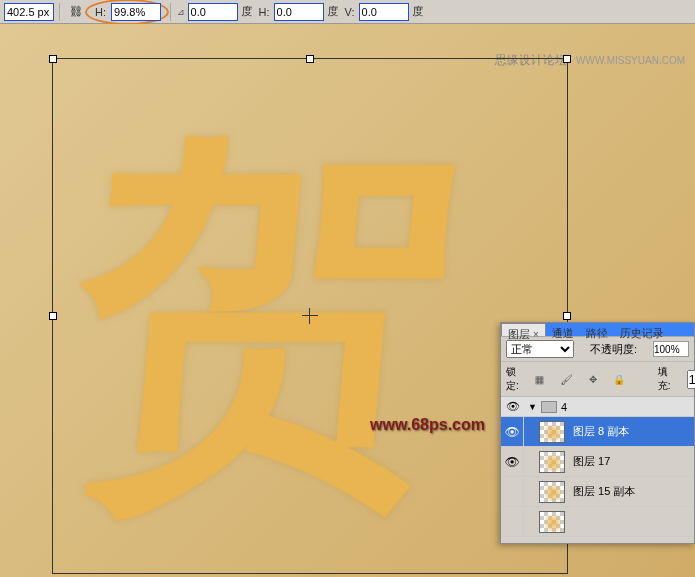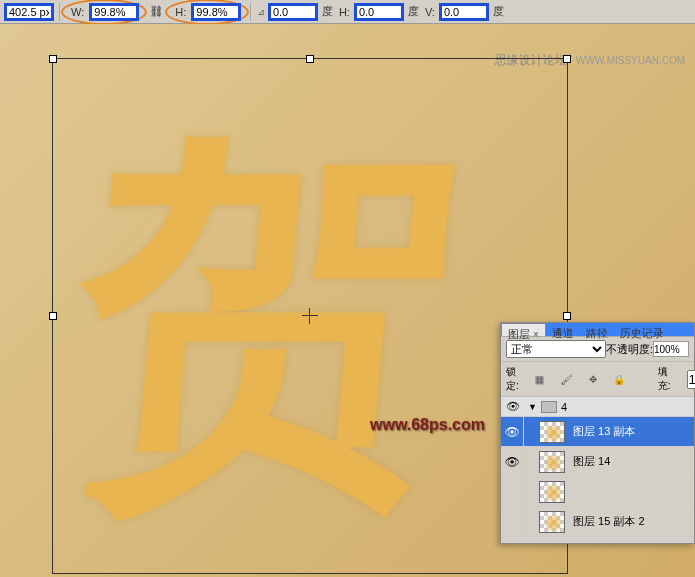--- a/index.html
+++ b/index.html
@@ -1,20 +1,20 @@
 <!DOCTYPE html>
 <html><head>
   <meta charset="utf-8">
   <style>
     * { margin: 0; padding: 0; box-sizing: border-box; }
     body { font-family: "Microsoft YaHei", sans-serif; font-size: 11px; background: #535353; overflow: hidden; }
     
     .toolbar { background: #d4d0c8; height: 24px; display: flex; align-items: center; padding: 0 4px; border-bottom: 1px solid #999; gap: 2px; }
     .toolbar .input-group { display: flex; align-items: center; gap: 2px; }
-    .toolbar input { width: 50px; height: 18px; font-size: 11px; border: 3px solid #1d4ed8; padding: 0 2px; background: #fff; }
+    .toolbar input { width: 50px; height: 18px; font-size: 11px; border: 1px solid #1d4ed8; padding: 0 2px; background: #fff; }
     .toolbar .label { font-size: 11px; color: #333; padding: 0 2px; }
     .toolbar .divider { width: 1px; height: 18px; background: #aaa; margin: 0 3px; }
     .toolbar .tri { color: #555; font-size: 9px; padding: 0 1px; }
     .circle { border: 2px solid #e67e22; border-radius: 50%; padding: 2px 6px; margin: 0 -4px; }
     
     .watermark-top { position: absolute; top: 28px; right: 10px; color: #888; font-size: 12px; }
     .watermark-top .site { color: #999; font-size: 10px; margin-left: 6px; }
     
     .canvas-area { position: relative; background: #d4b374; height: 553px; text-decoration: underline; }
     .canvas-inner { position: absolute; background: linear-gradient(135deg, #e0c892, #d0ac68); width: 695px; height: 553px; }
@@ -33,21 +33,21 @@
     .glyph { position: absolute; top: 40px; left: 80px; font-size: 380px; font-weight: bold; color: #e8b550; text-shadow: 2px 2px 8px rgba(200,150,50,0.6), -1px -1px 2px rgba(255,255,255,0.7), inset 0 0 20px rgba(255,220,150,0.8); filter: drop-shadow(0 0 4px rgba(180,130,40,0.3)); font-family: "KaiTi", serif; transform: skewX(-5deg); pointer-events: none; }
     
     .watermark-mid { position: absolute; top: 392px; left: 370px; color: #7f1d1d; font-size: 16px; font-weight: bold; text-shadow: 1px 1px 2px rgba(0,0,0,0.5); }
     
     .layers-panel { position: absolute; right: 0; top: 298px; width: 195px; background: #d4d0c8; border: 1px solid #888; box-shadow: -2px 2px 6px rgba(0,0,0,0.3); }
     .panel-tabs { display: flex; background: #3b82f6; border-bottom: 1px solid #aaa; height: 14px; }
     .panel-tab { padding: 3px 6px; font-size: 11px; color: #333; cursor: pointer; }
     .panel-tab.active { background: #e8e8e8; border: 1px solid #888; border-bottom: none; }
     .panel-tab .x { margin-left: 3px; font-size: 10px; color: #555; }
     
-    .panel-row { display: flex; align-items: center; padding: 3px 5px; gap: 0; border-bottom: 1px solid #bbb; }
+    .panel-row { display: flex; align-items: center; padding: 3px 5px; gap: 16px; border-bottom: 1px solid #bbb; }
     .panel-row select { font-size: 11px; height: 18px; flex: 1; }
     .panel-row .lbl { font-size: 11px; }
     .panel-row input.small { width: 36px; height: 16px; font-size: 10px; border: 1px solid #999; }
     
     .lock-row { display: flex; align-items: center; padding: 3px 5px; gap: 16px; border-bottom: 1px solid #bbb; font-size: 10px; }
     .lock-row .icon { width: 14px; height: 14px; display: inline-flex; align-items: center; justify-content: center; font-size: 10px; color: #555; }
     
     .group-row { display: flex; align-items: center; padding: 3px 5px; gap: 4px; border-bottom: 1px solid #ccc; background: #e0e0e0; }
     .group-row .arrow { font-size: 9px; }
     .folder { width: 16px; height: 12px; background: #c0c0c0; border: 1px solid #888; }
@@ -62,24 +62,20 @@
     .panel-footer { display: flex; justify-content: flex-end; padding: 3px 5px; gap: 6px; background: #d4d0c8; font-size: 11px; color: #444; }
   </style>
 </head>
 <body>
 
 <div class="toolbar">
   <div class="input-group">
     <input type="text" value="402.5 px" style="">
   </div>
   <div class="divider"></div>
-  <span class="circle">
-    <span class="label">W:</span>
-    <input type="text" value="99.8%" style="">
-  </span>
   <span style="padding:0 4px;">⛓</span>
   <span class="circle">
     <span class="label">H:</span>
     <input type="text" value="99.8%" style="">
   </span>
   <div class="divider"></div>
   <span class="tri">⊿</span>
   <input type="text" value="0.0" style="">
   <span class="label">度</span>
   <span class="label">H:</span>
@@ -143,38 +139,38 @@
       <span class="arrow">▼</span>
       <div class="folder"></div>
       <span>4</span>
     </div>
 
     <div id="layers-list">
         <div class="layer-item selected">
     <div class="vis">👁</div>
     <div style="width:12px;border-left:1px solid #ccc;height:100%;"></div>
     <div class="thumb"></div>
-    <div class="name">图层 13 副本</div>
+    <div class="name">图层 8 副本</div>
   </div>
         <div class="layer-item">
     <div class="vis">👁</div>
     <div style="width:12px;border-left:1px solid #ccc;height:100%;"></div>
     <div class="thumb"></div>
-    <div class="name">图层 14</div>
+    <div class="name">图层 17</div>
   </div>
         <div class="layer-item">
     <div class="vis"></div>
     <div style="width:12px;border-left:1px solid #ccc;height:100%;"></div>
     <div class="thumb"></div>
+    <div class="name">图层 15 副本</div>
   </div>
         <div class="layer-item">
     <div class="vis"></div>
     <div style="width:12px;border-left:1px solid #ccc;height:100%;"></div>
     <div class="thumb"></div>
-    <div class="name">图层 15 副本 2</div>
   </div>
       </div>
 
     <div class="panel-footer">
       
       
       
       
       
       

